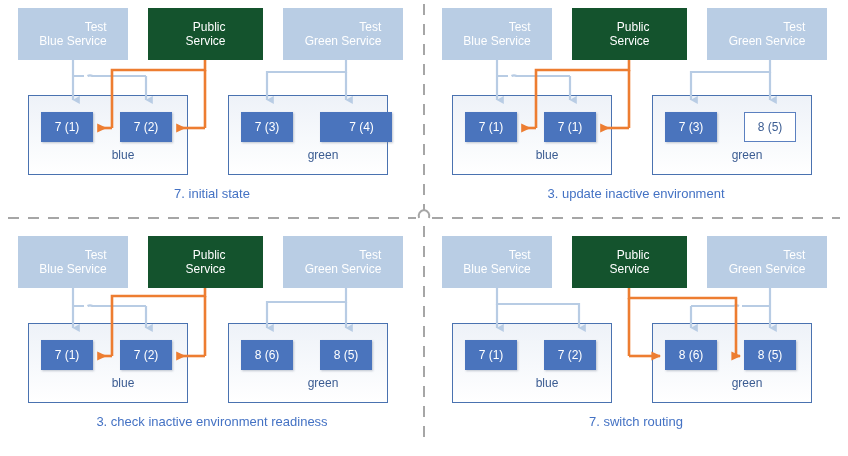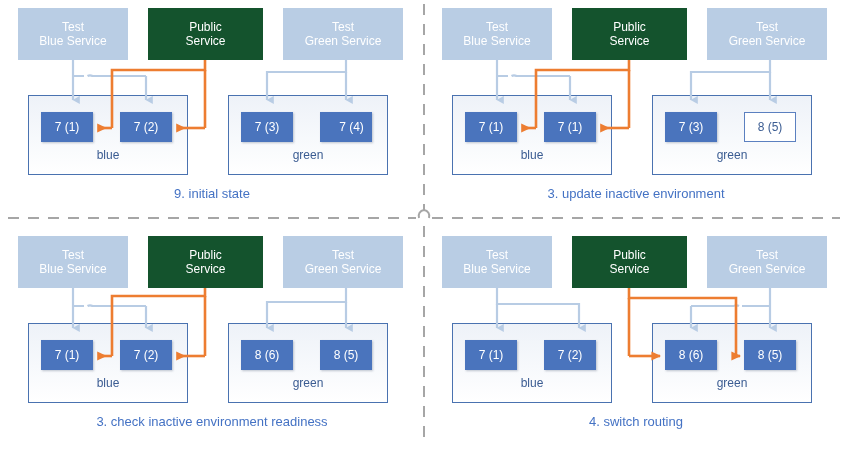--- a/index.html
+++ b/index.html
@@ -1,24 +1,24 @@
 <!DOCTYPE html>
 <html><head>
 <meta charset="utf-8">
 <style>
   html,body{margin:0;padding:0;background:#ffffff;}
   body{width:848px;height:456px;font-family:"Liberation Sans",sans-serif;overflow:hidden;}
   #root{position:relative;width:848px;height:456px;}
   svg.layer{position:absolute;left:0;top:0;width:848px;height:456px;}
   .srv{position:absolute;display:flex;align-items:center;justify-content:center;
-       text-align:center;color:#ffffff;font-size:12px;line-height:14px;box-sizing:border-box;}
+       text-align:right;color:#ffffff;font-size:12px;line-height:14px;box-sizing:border-box;}
   .srv.test{background:#b9cde4;}
   .srv.pub{background:#14532d;}
   .env{position:absolute;box-sizing:border-box;border:1px solid #4a72b0;
-       background:linear-gradient(180deg,#eef2f8 0%,#f7f9fc 55%,#ffffff 100%);}
+       background:linear-gradient(180deg,#eef2f8 0%,#f7f9fc 55%,#ffffff 100%);padding-left:15px;}
   .envlabel{position:absolute;width:100%;text-align:center;color:#3b5c92;font-size:12px;}
   .pod{position:absolute;display:flex;align-items:center;justify-content:center;
        background:#4a74bd;color:#ffffff;font-size:12px;box-sizing:border-box;
        box-shadow:1px 1px 2px rgba(120,130,150,0.45);}
   .pod.empty{background:#ffffff;color:#3b5c92;border:1px solid #5b80c0;box-shadow:none;}
   .caption{position:absolute;text-align:center;color:#4472c4;font-size:13px;white-space:nowrap;}
   .quad{position:absolute;}
 </style>
 </head>
 <body>
@@ -51,23 +51,23 @@
     <div class="env" style="left:28px;top:95px;width:160px;height:80px;">
       <div class="envlabel" style="top:52px;">blue</div>
     </div>
     <div class="env" style="left:228px;top:95px;width:160px;height:80px;">
       <div class="envlabel" style="top:52px;">green</div>
     </div>
 
     <div class="pod" style="left:41px;top:112px;width:52px;height:30px;">7 (1)</div>
     <div class="pod" style="left:120px;top:112px;width:52px;height:30px;">7 (2)</div>
     <div class="pod" style="left:241px;top:112px;width:52px;height:30px;">7 (3)</div>
-    <div class="pod" style="left:320px;top:112px;width:52px;height:30px;padding-left:11px;">7 (4)</div>
-
-    <div class="caption" style="left:0px;top:186px;width:424px;">9. initial state</div>
+    <div class="pod" style="left:320px;top:112px;width:72px;height:30px;padding-left:11px;">7 (4)</div>
+
+    <div class="caption" style="left:0px;top:186px;width:424px;">7. initial state</div>
   </div>
 
   <div class="quad" style="left:424px;top:0px;width:424px;height:228px;">
 
     <div class="srv test" style="left:18px;top:8px;width:110px;height:52px;">
       <div>
         <div>Test</div>
         <div>Blue Service</div>
       </div>
     </div>
@@ -167,21 +167,21 @@
     </div>
     <div class="env" style="left:228px;top:95px;width:160px;height:80px;">
       <div class="envlabel" style="top:52px;">green</div>
     </div>
 
     <div class="pod" style="left:41px;top:112px;width:52px;height:30px;">7 (1)</div>
     <div class="pod" style="left:120px;top:112px;width:52px;height:30px;">7 (2)</div>
     <div class="pod" style="left:241px;top:112px;width:52px;height:30px;">8 (6)</div>
     <div class="pod" style="left:320px;top:112px;width:52px;height:30px;">8 (5)</div>
 
-    <div class="caption" style="left:0px;top:186px;width:424px;">4. switch routing</div>
+    <div class="caption" style="left:0px;top:186px;width:424px;">7. switch routing</div>
   </div>
 
   <svg class="layer" viewBox="0 0 848 456">
     <defs>
       <marker id="bluehead" markerWidth="9" markerHeight="9" refX="4.5" refY="7.4" orient="auto" markerUnits="userSpaceOnUse">
         <path d="M0.4,0.6 L8.6,0.6 L4.5,7.8 Z" fill="#b8cce4"></path>
       </marker>
       <marker id="orangeleft" markerWidth="11" markerHeight="11" refX="9.4" refY="5.5" orient="auto" markerUnits="userSpaceOnUse">
         <path d="M10.2,1.0 L10.2,10.0 L0.6,5.5 Z" fill="#ed7d31"></path>
       </marker>

